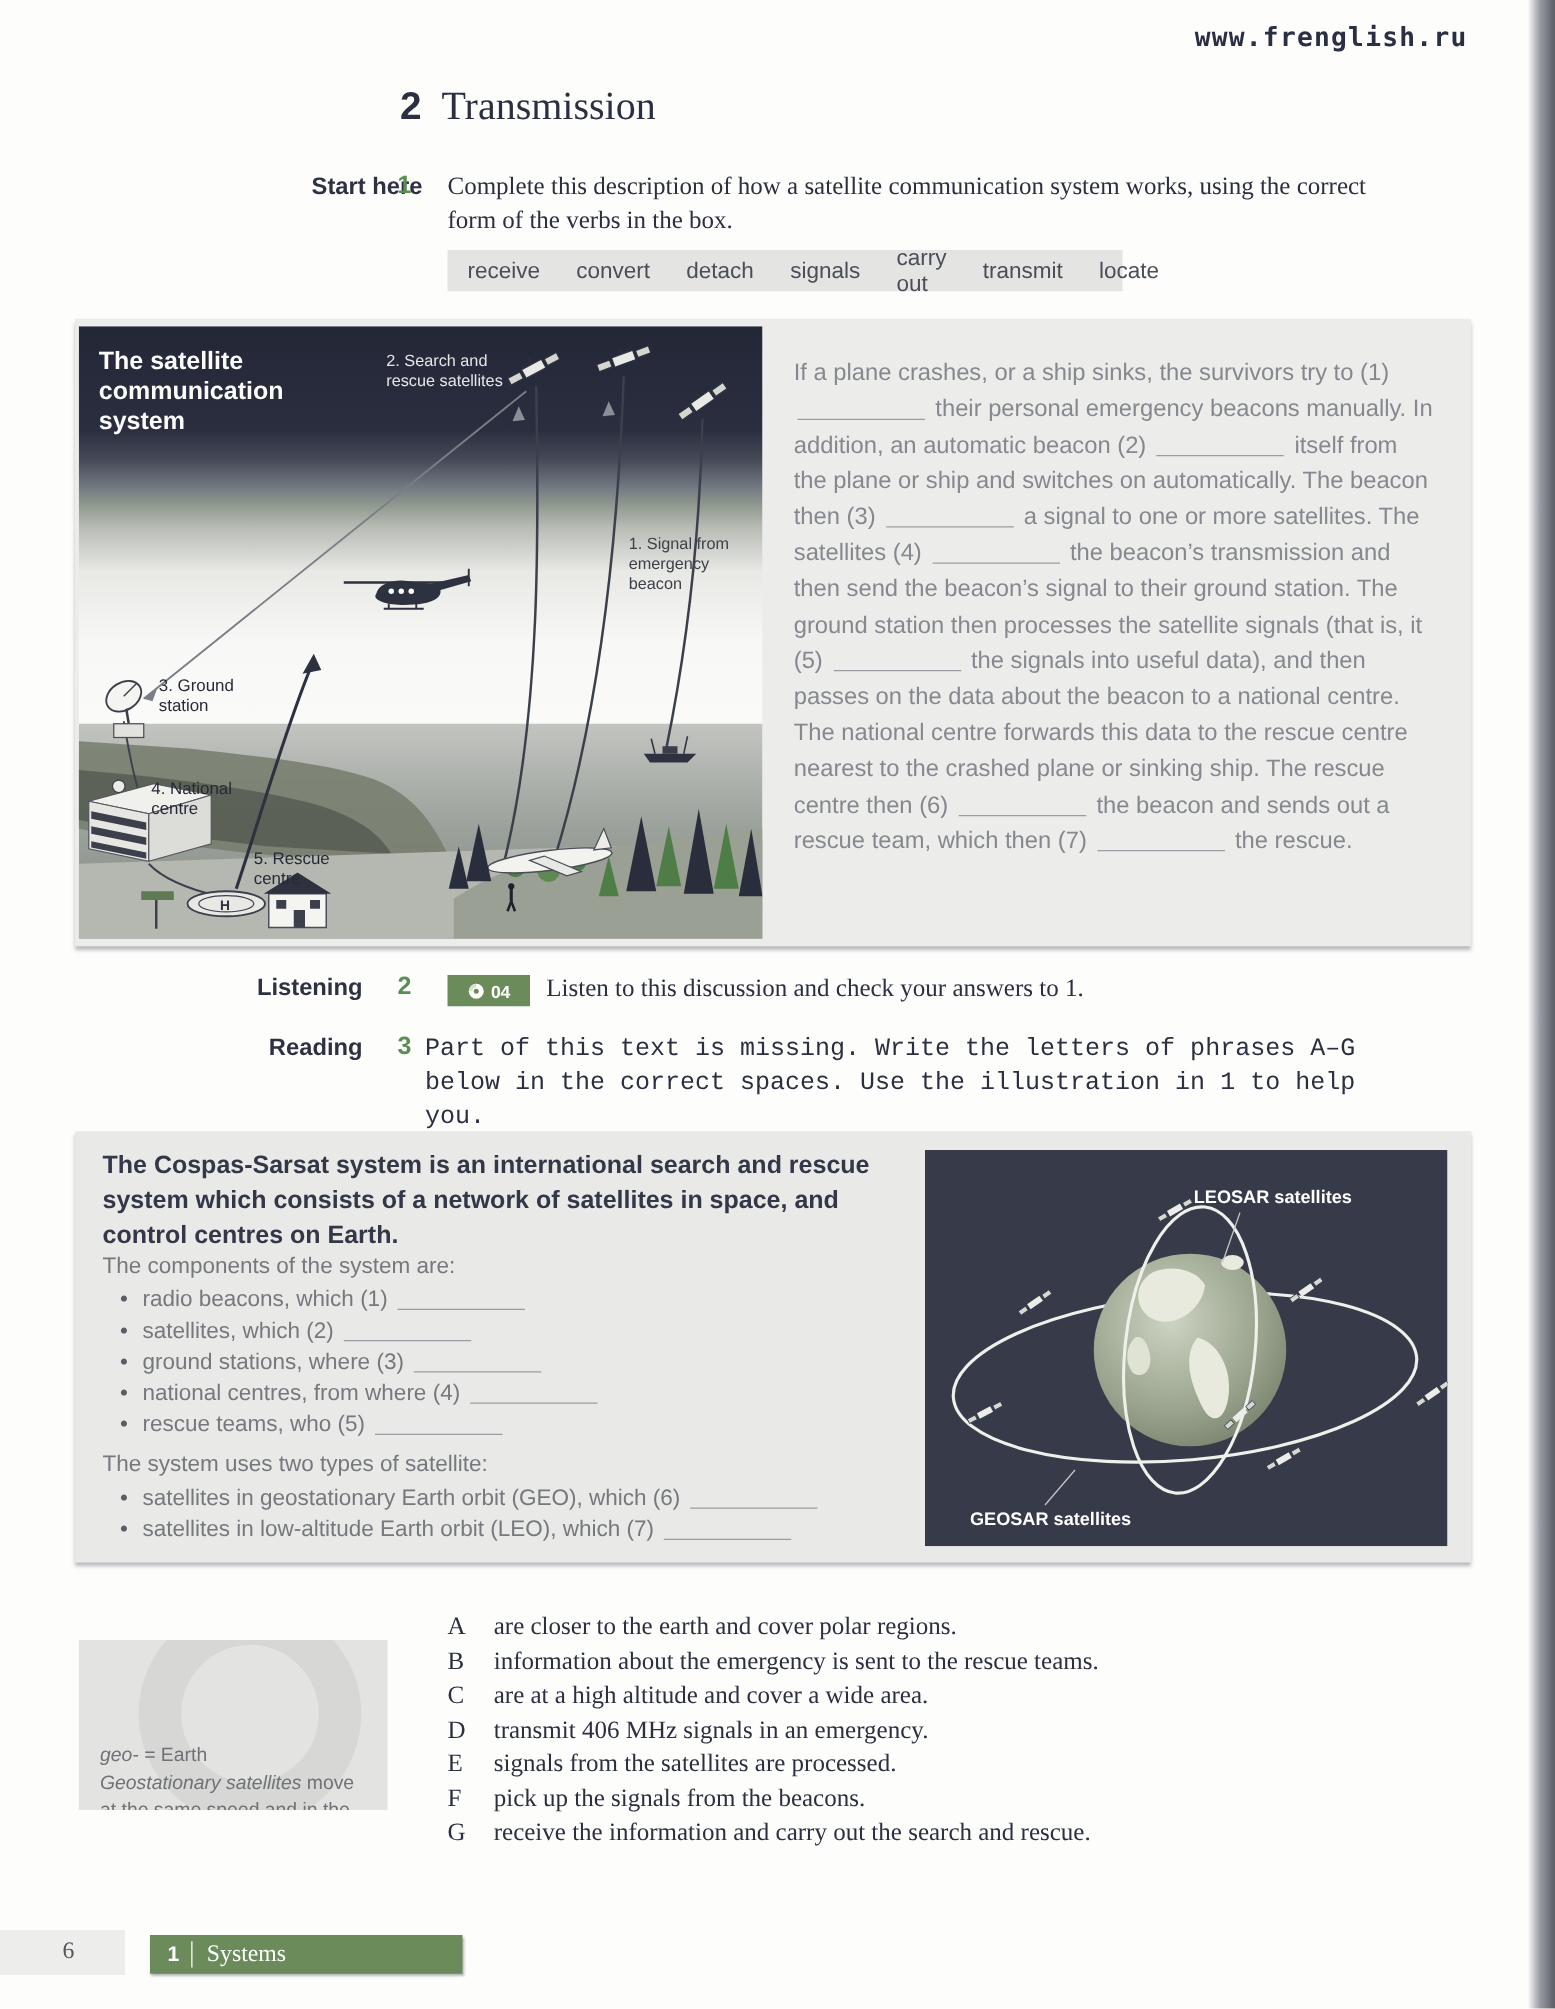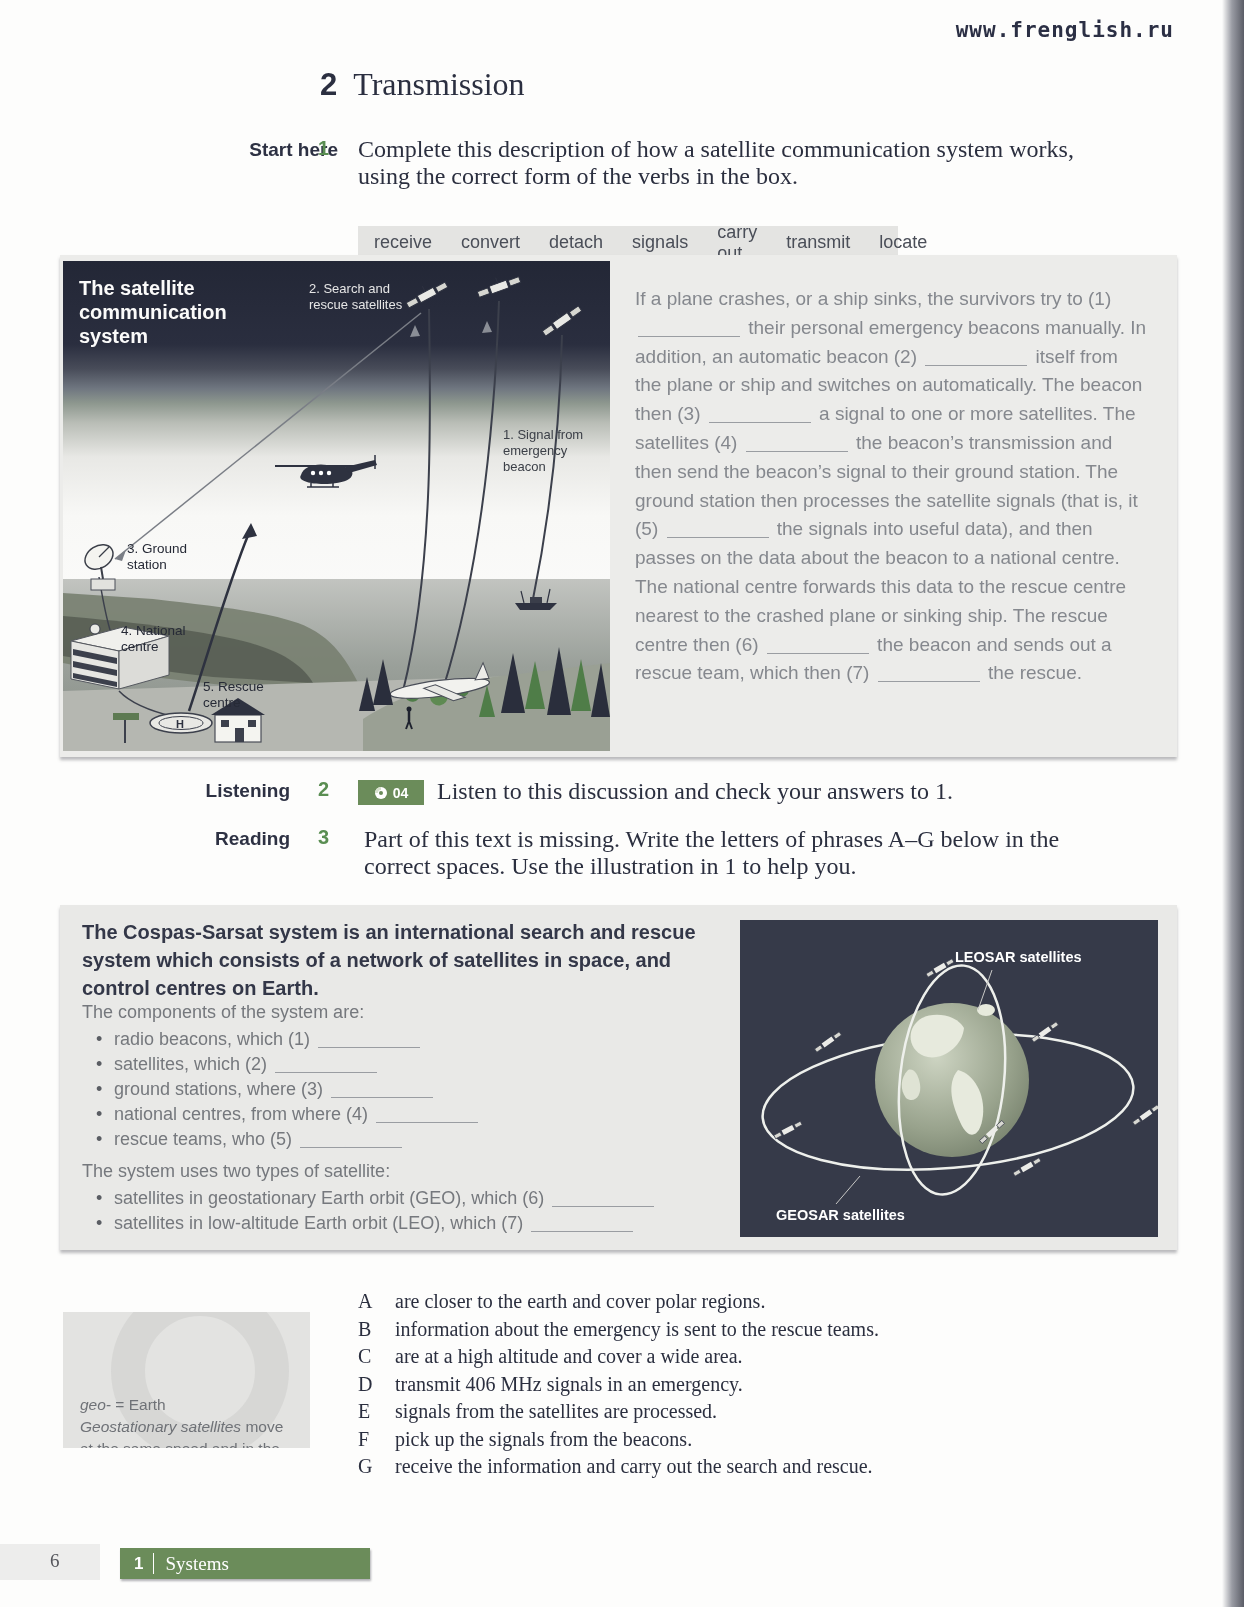--- a/index.html
+++ b/index.html
@@ -11,45 +11,45 @@
   .watermark{position:absolute;top:18px;right:70px;font-family:"DejaVu Sans Mono",monospace;
       font-weight:bold;font-size:21px;letter-spacing:1px;color:#2b2f44;}
   
   .unit-header{position:absolute;left:320px;top:66px;}
   .unit-num{font-weight:bold;font-size:31px;color:#2b2f40;margin-right:16px;}
   .unit-title{font-family:"Liberation Serif",serif;font-size:32px;color:#2b2f40;}
   
   .margin-label{position:absolute;left:0;width:290px;text-align:right;
       font-weight:bold;font-size:19px;color:#2d3143;}
   .ex-num{position:absolute;left:318px;width:30px;font-weight:bold;font-size:20px;color:#5a8e52;}
-  .serif-text{font-family:"Liberation Serif",serif;font-size:24px;line-height:27px;color:#2b2f3f;}
+  .serif-text{font-family:"Liberation Serif",serif;font-size:20px;line-height:27px;color:#2b2f3f;}
   .ins1{position:absolute;left:358px;top:136px;width:770px;}
   .lbl-start{top:139px;padding-left:48px;}
   .num1{top:137px;}
   
   .verb-box{position:absolute;left:358px;top:200px;width:540px;height:33px;background:#e4e4e2;
-      display:flex;align-items:center;padding:0 0 0 16px;box-sizing:border-box;gap:29px;margin-top:26px;}
+      display:flex;align-items:center;padding:0 0 0 16px;box-sizing:border-box;gap:29px;}
   .verb-box span{font-size:18px;color:#4a4e58;}
   
   .panel{position:absolute;background:#ececea;box-shadow:0 3px 3px rgba(60,60,70,.35);}
   .main-panel{left:60px;top:255px;width:1117px;height:502px;}
   .illus{position:absolute;left:3px;top:6px;}
   .passage{position:absolute;left:575px;top:30px;width:512px;font-size:19px;line-height:28.8px;color:#85888e;}
   .blank{display:inline-block;width:102px;height:1em;border-bottom:1.5px solid #9a9da2;
       margin:0 3px;vertical-align:-3px;}
   
   .lbl-listening{top:780px;}
   .num2{top:778px;}
   .audio-badge{position:absolute;left:358px;top:780px;width:66px;height:25px;background:#6b8c5a;
       display:flex;align-items:center;justify-content:center;gap:5px;}
   .audio-badge .track{color:#ffffff;font-weight:bold;font-size:14px;}
   .ins2{position:absolute;left:437px;top:778px;width:700px;}
   .lbl-reading{top:828px;}
   .num3{top:826px;}
-  .ins3{position:absolute;left:364px;top:826px;width:755px;}
+  .ins3{position:absolute;left:340px;top:826px;width:755px;font-family:Liberation Mono, monospace;}
   
   .cospas-panel{left:60px;top:905px;width:1117px;height:345px;background:#e9e9e7;}
   .cospas-headline{position:absolute;left:22px;top:13px;width:650px;font-weight:bold;
       font-size:20px;line-height:28px;color:#333748;}
   .cospas-text{position:absolute;left:22px;font-size:18px;color:#75787d;}
   .cospas-intro1{top:97px;}
   .cospas-intro2{top:256px;}
   .bullet-row{position:absolute;left:36px;display:flex;font-size:18px;color:#75787d;}
   .bullet-dot{width:18px;color:#5a5d63;font-size:18px;}
   .orbit-diagram{position:absolute;left:680px;top:15px;}

